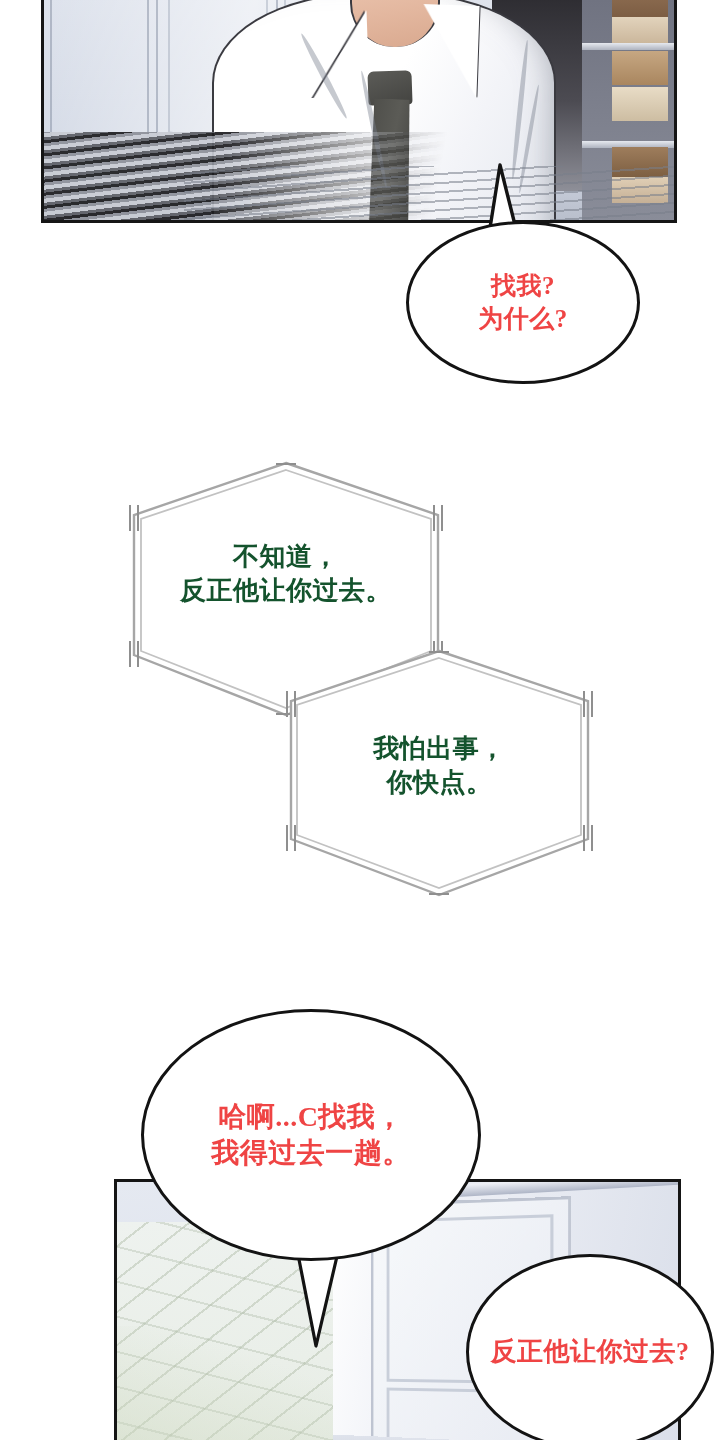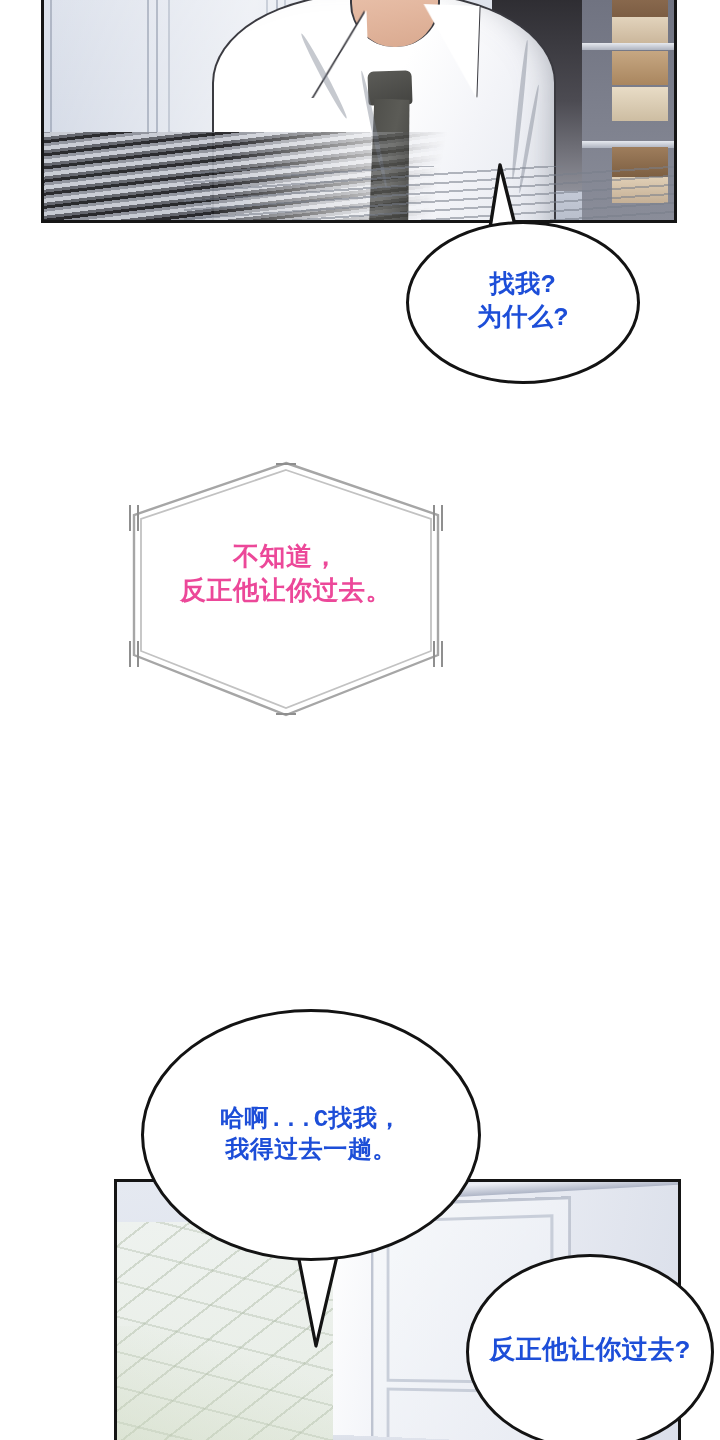--- a/index.html
+++ b/index.html
@@ -235,26 +235,26 @@
     background: #ffffff;
     border: 3px solid #131313;
     border-radius: 50%;
     display: flex;
     align-items: center;
     justify-content: center;
     box-sizing: border-box;
   }
   .bubble-text {
     text-align: center;
-    color: #1d4ed8;
+    color: #ef4444;
     font-weight: 700;
     line-height: 1.30;
     letter-spacing: .5px;
     white-space: pre-line;
-    font-family: Liberation Mono, monospace;
+    font-family: Liberation Serif, serif;
   }
 
   
   #bubble-1 {
     left: 406px; top: 221px;
     width: 234px; height: 163px;
     z-index: 30;
   }
   #bubble-1 .bubble-text { font-size: 25px; }
   .tail-up {
@@ -263,21 +263,21 @@
     width: 50px; height: 84px;
     z-index: 29;
   }
 
   
   #bubble-3 {
     left: 141px; top: 1009px;
     width: 340px; height: 252px;
     z-index: 30;
   }
-  #bubble-3 .bubble-text { font-size: 24px; }
+  #bubble-3 .bubble-text { font-size: 28px; }
   .tail-down {
     position: absolute;
     left: 286px; top: 1230px;
     width: 60px; height: 118px;
     z-index: 29;
   }
 
   
   #bubble-4 {
     left: 466px; top: 1254px;
@@ -286,21 +286,21 @@
   }
   #bubble-4 .bubble-text { font-size: 26px; }
 
   
   .hex-wrap { position: absolute; z-index: 20; }
   .hex-wrap svg { display: block; overflow: visible; }
   .hex-text {
     position: absolute;
     left: 0; right: 0;
     text-align: center;
-    color: #ec4899;
+    color: #14532d;
     font-weight: 700;
     font-size: 26px;
     line-height: 1.32;
     white-space: pre-line;
     letter-spacing: .5px;
   }
   #hex-1 { left: 126px; top: 455px; width: 320px; height: 268px; }
   #hex-1 .hex-text { top: 84px; }
   #hex-2 { left: 283px; top: 643px; width: 313px; height: 260px; }
   #hex-2 .hex-text { top: 88px; }
@@ -387,20 +387,40 @@
         <line x1="308" y1="50" x2="308" y2="76"></line>
         <line x1="316" y1="50" x2="316" y2="76"></line>
         <line x1="308" y1="186" x2="308" y2="212"></line>
         <line x1="316" y1="186" x2="316" y2="212"></line>
       </g>
     </svg>
     <div class="hex-text">不知道，
 反正他让你过去。</div>
   </div>
 
+  <div class="hex-wrap" id="hex-2">
+    <svg width="313" height="260" viewBox="0 0 313 260">
+      <polygon points="156,8 305,58 305,196 156,252 8,196 8,58" fill="#ffffff" stroke="#a6a6a6" stroke-width="2.4"></polygon>
+      <polygon points="156,15 298,62 298,192 156,245 14,192 14,62" fill="none" stroke="#c2c2c2" stroke-width="1.8"></polygon>
+      <g stroke="#8f8f8f" stroke-width="2">
+        <line x1="146" y1="9" x2="166" y2="9"></line>
+        <line x1="146" y1="251" x2="166" y2="251"></line>
+        <line x1="4" y1="48" x2="4" y2="74"></line>
+        <line x1="12" y1="48" x2="12" y2="74"></line>
+        <line x1="4" y1="182" x2="4" y2="208"></line>
+        <line x1="12" y1="182" x2="12" y2="208"></line>
+        <line x1="301" y1="48" x2="301" y2="74"></line>
+        <line x1="309" y1="48" x2="309" y2="74"></line>
+        <line x1="301" y1="182" x2="301" y2="208"></line>
+        <line x1="309" y1="182" x2="309" y2="208"></line>
+      </g>
+    </svg>
+    <div class="hex-text">我怕出事，
+你快点。</div>
+  </div>
 
   <svg class="tail-down" viewBox="0 0 60 118">
     <polygon points="8,4 52,22 30,116" fill="#ffffff" stroke="#131313" stroke-width="3.2" stroke-linejoin="round"></polygon>
     <rect x="2" y="0" width="56" height="20" fill="#ffffff"></rect>
   </svg>
   <div class="bubble-ellipse" id="bubble-3">
     <div class="bubble-text">哈啊...C找我，
 我得过去一趟。</div>
   </div>
 

